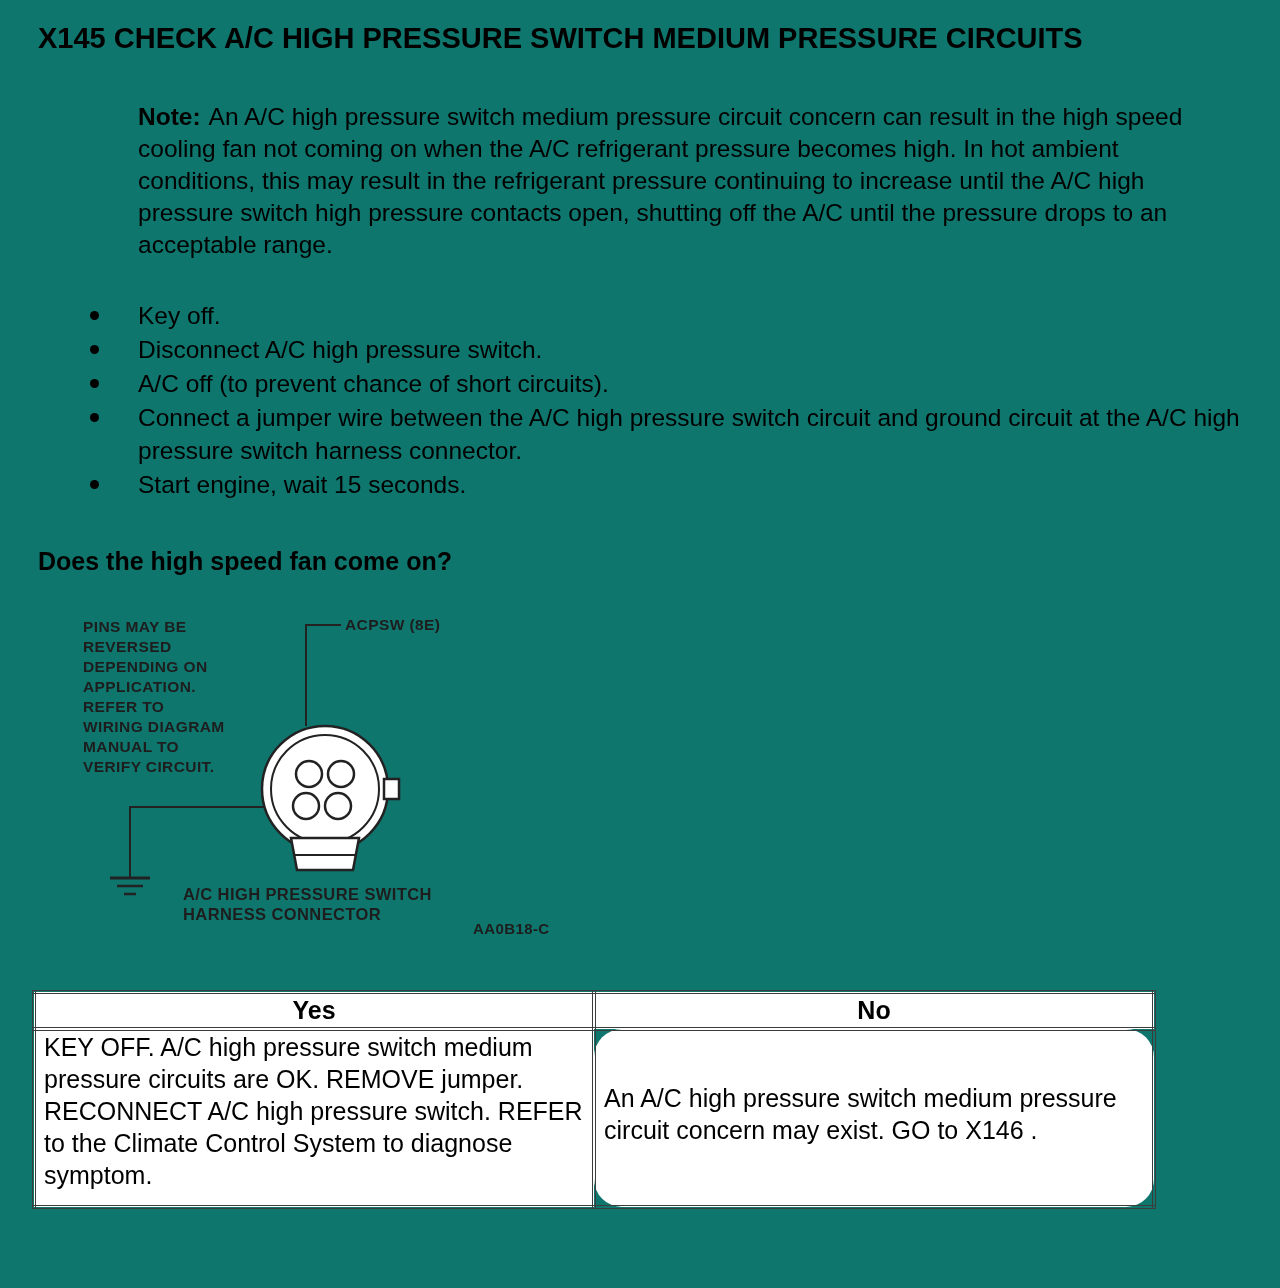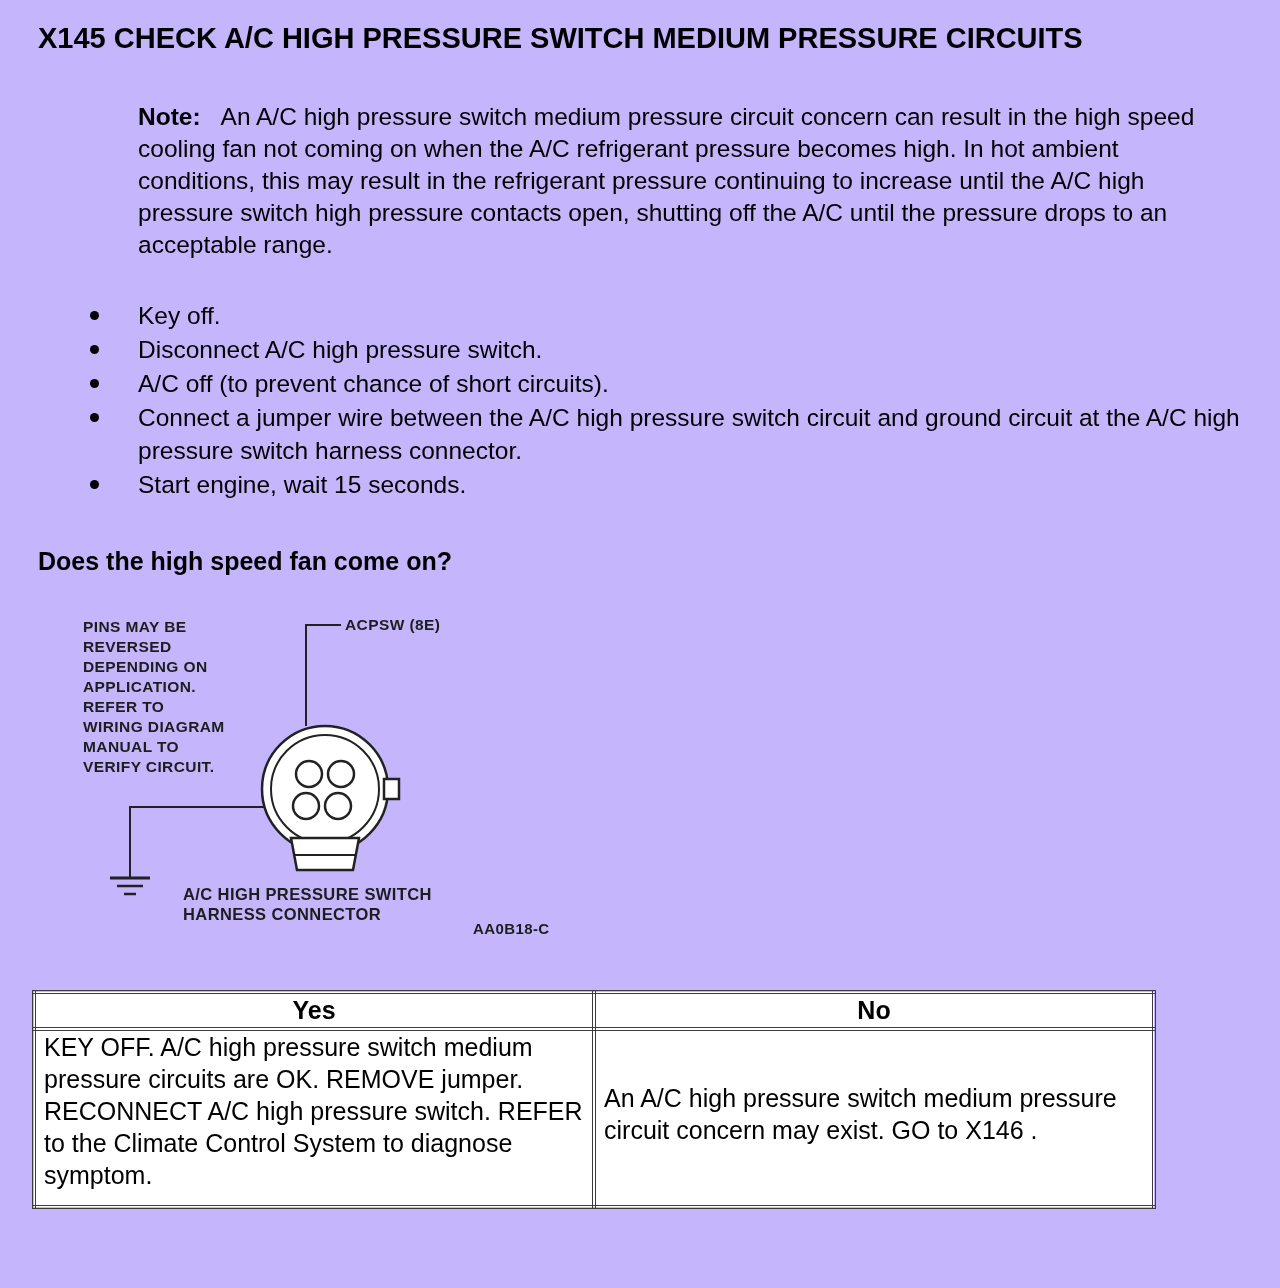--- a/index.html
+++ b/index.html
@@ -6,38 +6,38 @@
   html, body { margin: 0; padding: 0; background: #ffffff; }
   body {
     font-family: "Liberation Sans", sans-serif;
     color: #000000;
     -webkit-font-smoothing: antialiased;
   }
   .page {
     width: 1280px;
     height: 1288px;
     padding: 16px 38px 20px 38px;
-    background: #c4b5fd;
+    background: #0f766e;
     position: relative;
     overflow: hidden;
   }
   .doc-title {
     font-size: 29px;
     line-height: 37px;
     font-weight: 700;
     margin: 4px 0 0 0;
     max-width: 1080px;
   }
   .note {
     margin: 44px 0 0 100px;
     font-size: 24.5px;
     line-height: 32px;
     max-width: 1082px;
   }
-  .note-label { font-weight: 700; margin-right: 20px; }
+  .note-label { font-weight: 700; margin-right: 8px; }
   ul.steps {
     list-style: none;
     margin: 38px 0 0 0;
     padding: 0;
   }
   ul.steps li {
     position: relative;
     padding-left: 100px;
     font-size: 24.5px;
     line-height: 33px;
@@ -84,21 +84,21 @@
     height: 28px;
     padding: 2px 4px;
   }
   table.decision td {
     font-size: 25px;
     line-height: 32px;
     padding: 0 8px 8px 8px;
     height: 178px;
   }
   td.yes-cell { vertical-align: top; width: 558px; }
-  td.no-cell  { vertical-align: middle; width: 566px; padding-left: 10px; }
+  td.no-cell  { vertical-align: middle; width: 566px; padding-left: 10px; border-radius: 28px; }
 </style>
 </head>
 <body>
 
 <div class="page">
 
   <h1 class="doc-title">X145 CHECK A/C HIGH PRESSURE SWITCH MEDIUM PRESSURE CIRCUITS</h1>
 
   <p class="note">
     <strong class="note-label">Note:</strong><span>An A/C high pressure switch medium pressure circuit concern can result in the high speed cooling fan not coming on when the A/C refrigerant pressure becomes high. In hot ambient conditions, this may result in the refrigerant pressure continuing to increase until the A/C high pressure switch high pressure contacts open, shutting off the A/C until the pressure drops to an acceptable range.</span>

